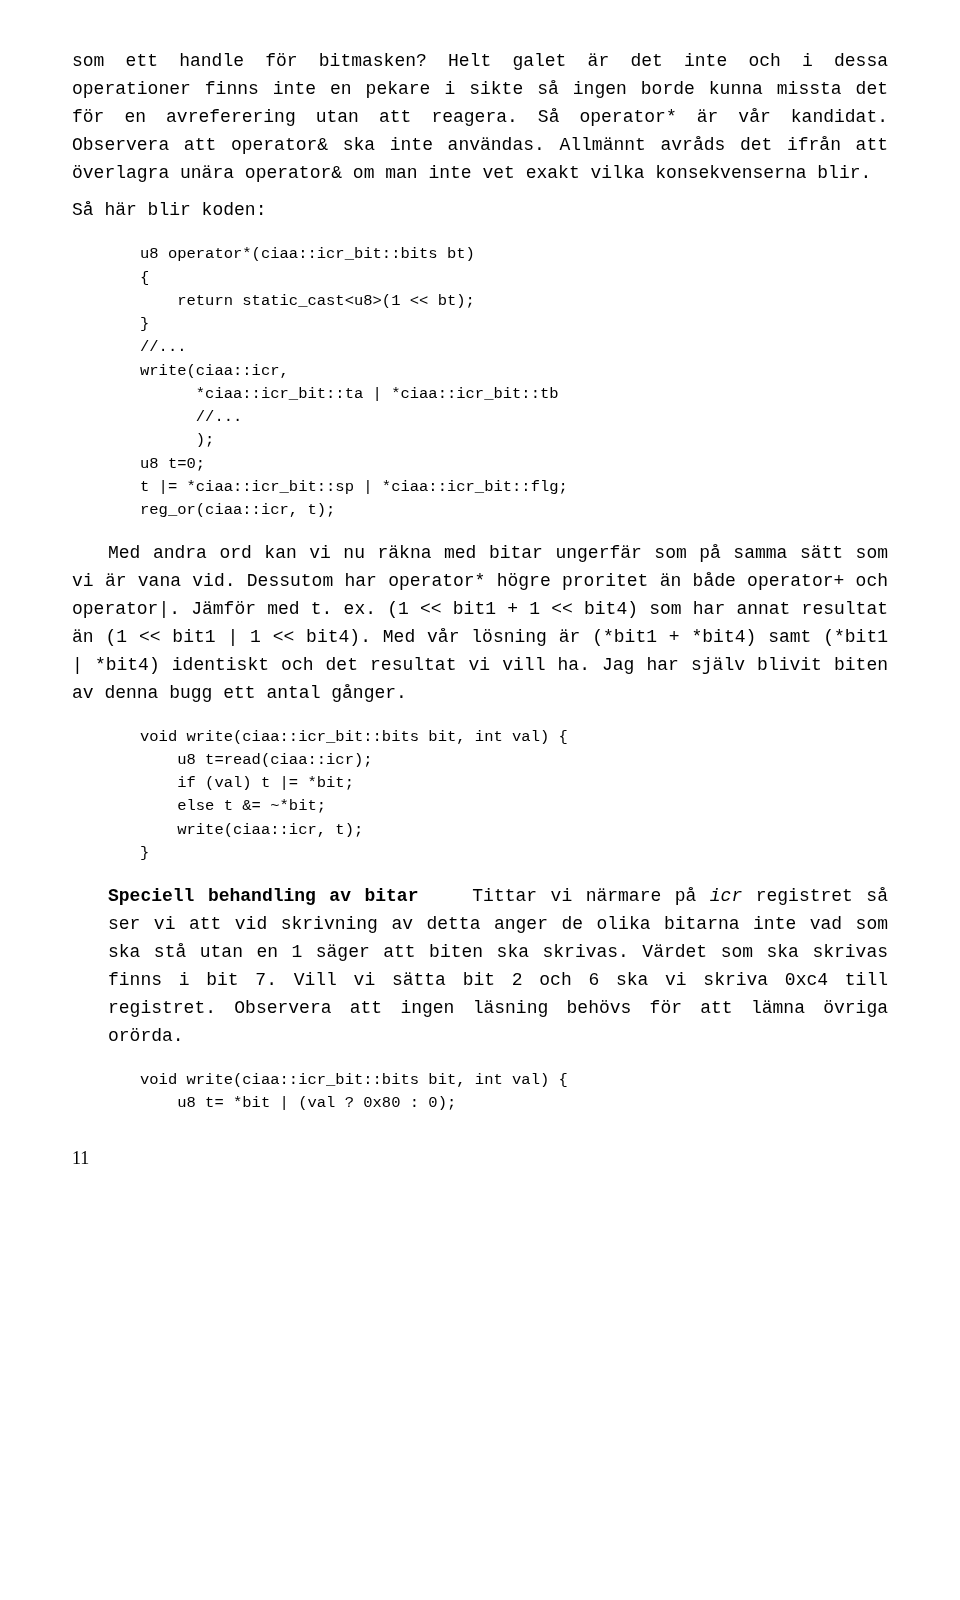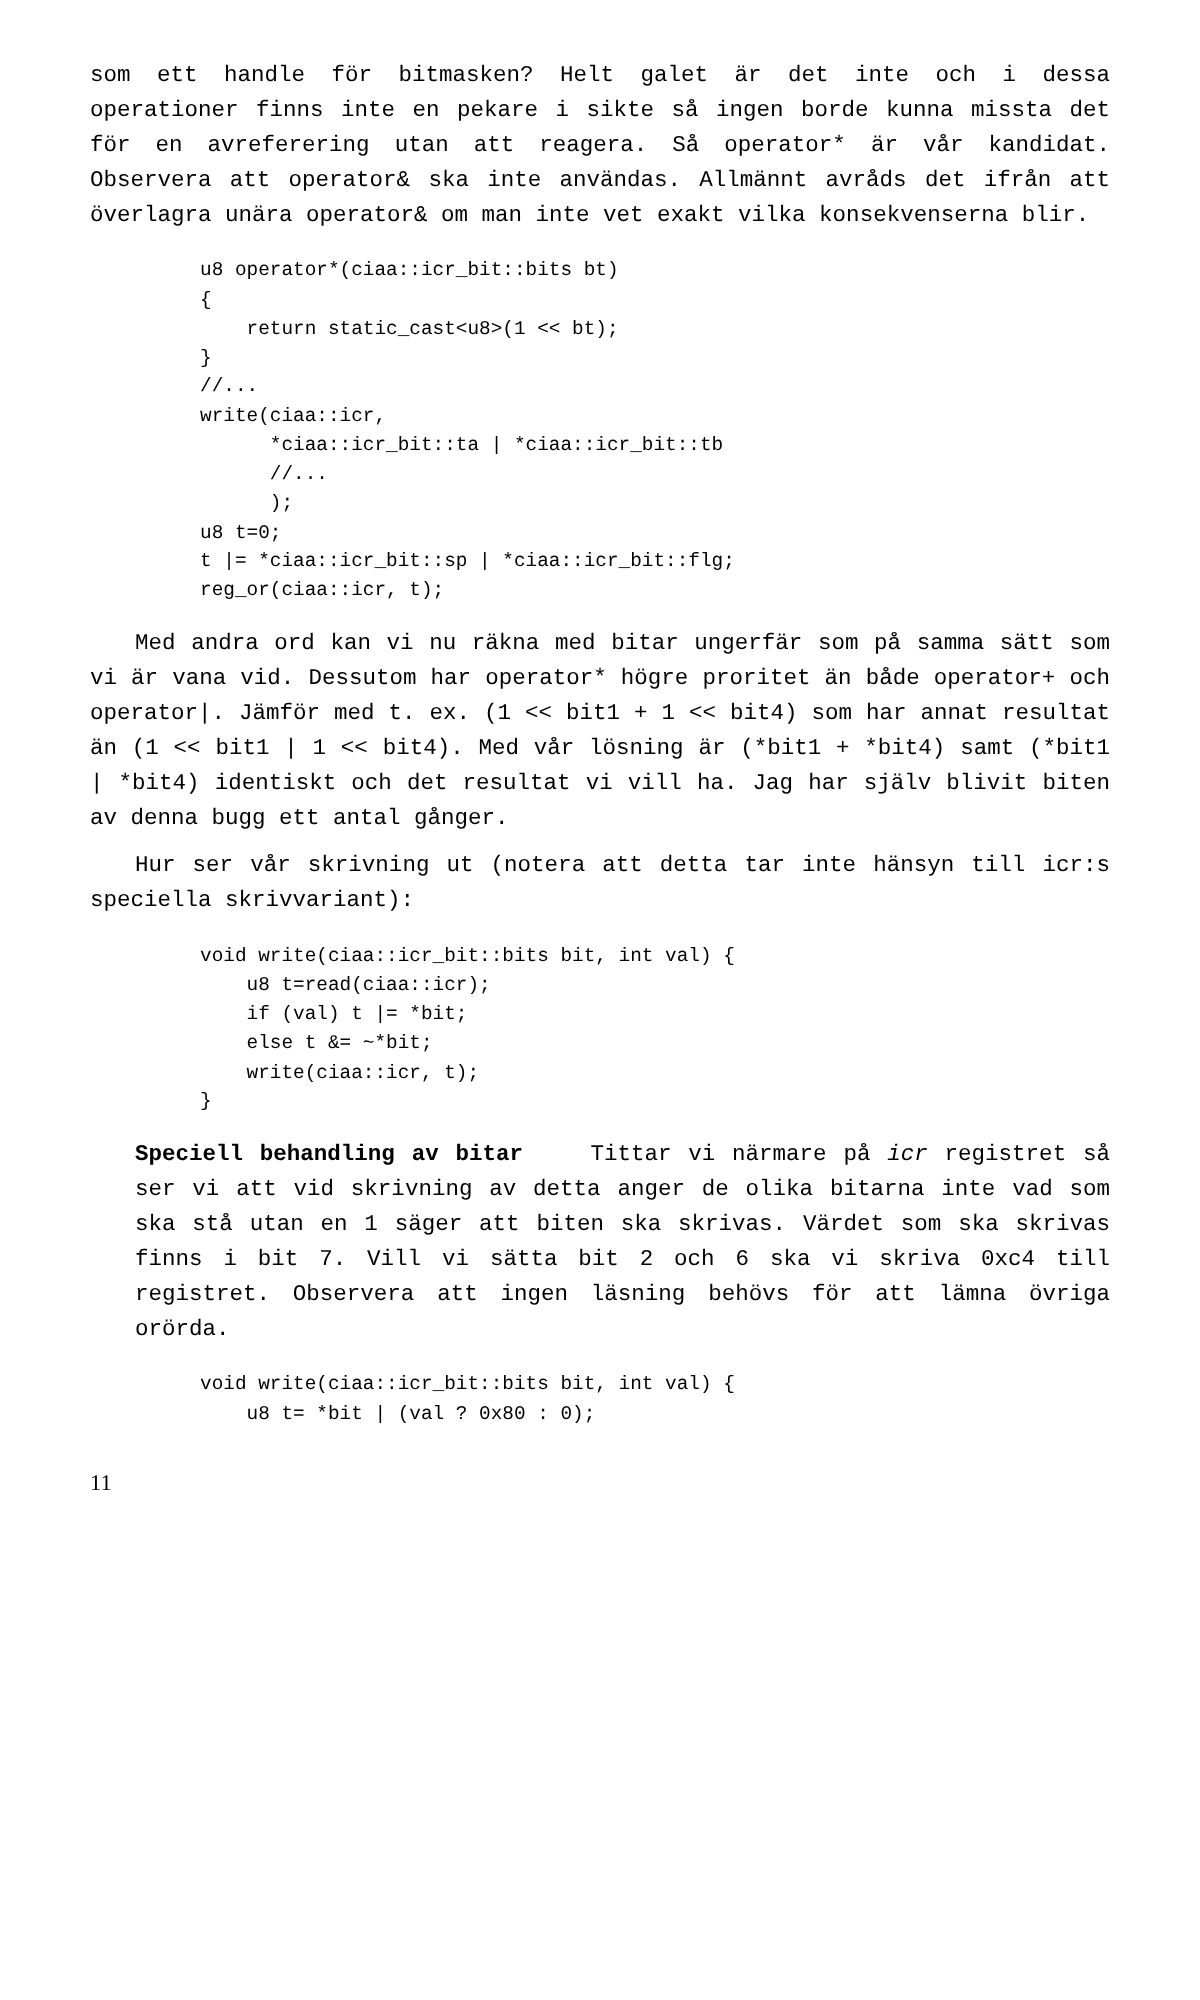--- a/index.html
+++ b/index.html
@@ -27,21 +27,21 @@
     }
 
     .indent {
       text-indent: 2em;
     }
 
     .code-block {
       font-family: "Courier New", Courier, monospace;
       font-size: 15.5px;
       line-height: 1.5;
-      margin: 18px 0 18px 88px;
+      margin: 18px 0 18px 68px;
       white-space: pre;
       background: transparent;
     }
 
     .section-heading {
       font-weight: bold;
       display: inline;
     }
 
     .page-number {
@@ -50,37 +50,39 @@
       font-size: 18px;
     }
   </style>
 </head>
 <body>
 
 <div>
 
   <p>som ett handle för bitmasken? Helt galet är det inte och i dessa operationer finns inte en pekare i sikte så ingen borde kunna missta det för en avreferering utan att reagera. Så operator* är vår kandidat. Observera att operator&amp; ska inte användas. Allmännt avråds det ifrån att överlagra unära operator&amp; om man inte vet exakt vilka konsekvenserna blir.</p>
 
+  <p style="margin-top: 4px; margin-bottom: 0;">
+    <span>Så här blir koden:</span>
+  </p>
 
   <div class="code-block">u8 operator*(ciaa::icr_bit::bits bt)
 {
     return static_cast&lt;u8&gt;(1 &lt;&lt; bt);
 }
 //...
 write(ciaa::icr,
       *ciaa::icr_bit::ta | *ciaa::icr_bit::tb
       //...
       );
 u8 t=0;
 t |= *ciaa::icr_bit::sp | *ciaa::icr_bit::flg;
 reg_or(ciaa::icr, t);</div>
 
   <p class="indent">Med andra ord kan vi nu räkna med bitar ungerfär som på samma sätt som vi är vana vid. Dessutom har operator* högre proritet än både operator+ och operator|. Jämför med t. ex. (1 &lt;&lt; bit1 + 1 &lt;&lt; bit4) som har annat resultat än (1 &lt;&lt; bit1 | 1 &lt;&lt; bit4). Med vår lösning är (*bit1 + *bit4) samt (*bit1 | *bit4) identiskt och det resultat vi vill ha. Jag har själv blivit biten av denna bugg ett antal gånger.</p>
 
-  <p class="indent">Hur ser vår skrivning ut (notera att detta tar inte hänsyn till icr:s speciella skrivvariant):</p>
 
   <div class="code-block">void write(ciaa::icr_bit::bits bit, int val) {
     u8 t=read(ciaa::icr);
     if (val) t |= *bit;
     else t &amp;= ~*bit;
     write(ciaa::icr, t);
 }</div>
 
   <p style="margin-top: 8px; margin-left: 36px;">
     <span class="section-heading">Speciell behandling av bitar</span>

